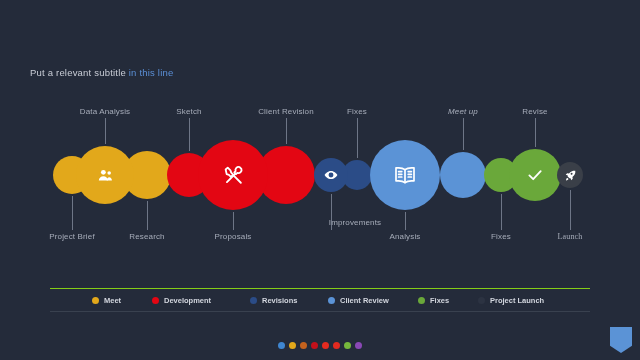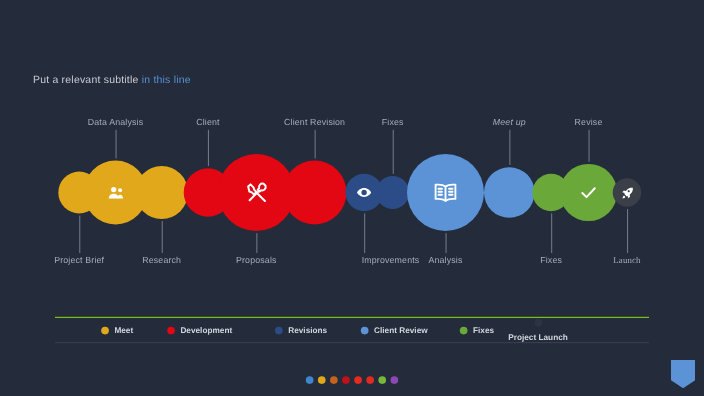--- a/index.html
+++ b/index.html
@@ -90,21 +90,21 @@
           </svg>
         </span>
       </div>
       <div class="tick" style="left: 105px; top: 28px; height: 26px;"></div>
       <div class="lbl top" style="left: 105px; transform: translateX(-50%); top: 17px;">Data Analysis</div>
       <div class="node plain" style="width: 48px; height: 48px; left: 123px; top: 61px; background: rgb(226, 168, 27);"></div>
       <div class="tick" style="left: 147px; top: 111px; height: 29px;"></div>
       <div class="lbl bot" style="left: 147px; transform: translateX(-50%); top: 142px;">Research</div>
       <div class="node plain" style="width: 44px; height: 44px; left: 167px; top: 63px; background: rgb(227, 6, 19);"></div>
       <div class="tick" style="left: 189px; top: 28px; height: 33px;"></div>
-      <div class="lbl top" style="left: 189px; transform: translateX(-50%); top: 17px;">Client</div>
+      <div class="lbl top" style="left: 189px; transform: translateX(-50%); top: 17px;">Sketch</div>
       <div class="node icon-node" style="width: 70px; height: 70px; left: 198px; top: 50px; background: rgb(227, 6, 19);">
         <span>
           <svg width="21" height="21" viewBox="0 0 24 24" fill="none" stroke="#fff" stroke-width="2.1" stroke-linecap="round" stroke-linejoin="round">
             <path d="M4.5 19.5 14 10"></path>
             <path d="M3 5.2 5.4 3l3.1 3.1.9 2.6 2.2 2.2-2.6 2.6-2.2-2.2-2.6-.9z"></path>
             <path d="M20.4 20.3 12 11.9"></path>
             <path d="M21 4.4a3.6 3.6 0 0 1-4.6 4.6l-1.5 1.5-2-2 1.5-1.5A3.6 3.6 0 0 1 19 2.4z"></path>
           </svg>
         </span>
       </div>
@@ -115,21 +115,21 @@
       <div class="lbl top" style="left: 286px; transform: translateX(-50%); top: 17px;">Client Revision</div>
       <div class="node icon-node" style="width: 34px; height: 34px; left: 314px; top: 68px; background: rgb(43, 76, 135);">
         <span>
           <svg width="14" height="14" viewBox="0 0 24 24" fill="#fff">
             <path d="M12 5C6.5 5 2.2 9.4 1 12c1.2 2.6 5.5 7 11 7s9.8-4.4 11-7c-1.2-2.6-5.5-7-11-7zm0 11.2A4.2 4.2 0 1 1 12 7.8a4.2 4.2 0 0 1 0 8.4z"></path>
             <circle cx="12" cy="12" r="2.3" fill="#2b4c87"></circle>
           </svg>
         </span>
       </div>
       <div class="tick" style="left: 331px; top: 104px; height: 36px;"></div>
-      <div class="lbl bot" style="left: 331px; transform: translateX(-50%); top: 142px; padding-left: 48px;">Improvements</div>
+      <div class="lbl bot" style="left: 331px; transform: translateX(-50%); top: 128px; padding-left: 48px;">Improvements</div>
       <div class="node plain" style="width: 30px; height: 30px; left: 342px; top: 70px; background: rgb(43, 76, 135);"></div>
       <div class="tick" style="left: 357px; top: 28px; height: 40px;"></div>
       <div class="lbl top" style="left: 357px; transform: translateX(-50%); top: 17px;">Fixes</div>
       <div class="node icon-node" style="width: 70px; height: 70px; left: 370px; top: 50px; background: rgb(91, 147, 214);">
         <span>
           <svg width="24" height="24" viewBox="0 0 24 24" fill="none" stroke="#fff" stroke-width="1.7" stroke-linecap="round" stroke-linejoin="round">
             <path d="M12 6.6C10.3 5.3 8.2 4.8 5.6 4.8H3v13h2.6c2.6 0 4.7.5 6.4 1.8 1.7-1.3 3.8-1.8 6.4-1.8H21v-13h-2.6c-2.6 0-4.7.5-6.4 1.8z"></path>
             <path d="M12 6.6v13"></path>
             <path d="M5.6 8.6h3.2M5.6 11.3h3.2M5.6 14h3.2M15.2 8.6h3.2M15.2 11.3h3.2M15.2 14h3.2"></path>
           </svg>
@@ -178,21 +178,21 @@
         <span>Revisions</span>
       </div>
       <div class="legend-item" style="position: absolute; left: 278px;">
         <span class="legend-dot" style="background: rgb(91, 147, 214);"></span>
         <span>Client Review</span>
       </div>
       <div class="legend-item" style="position: absolute; left: 368px;">
         <span class="legend-dot" style="background: rgb(106, 168, 58);"></span>
         <span>Fixes</span>
       </div>
-      <div class="legend-item" style="position: absolute; left: 412px; flex-direction: column;">
+      <div class="legend-item" style="position: absolute; left: 428px;">
         <span class="legend-dot" style="background: rgb(44, 51, 66);"></span>
         <span>Project Launch</span>
       </div>
     </div>
 
   <div class="pager" id="pager">
       <span style="background: rgb(63, 134, 208);"></span>
       <span style="background: rgb(226, 168, 27);"></span>
       <span style="background: rgb(196, 98, 30);"></span>
       <span style="background: rgb(194, 17, 27);"></span>

